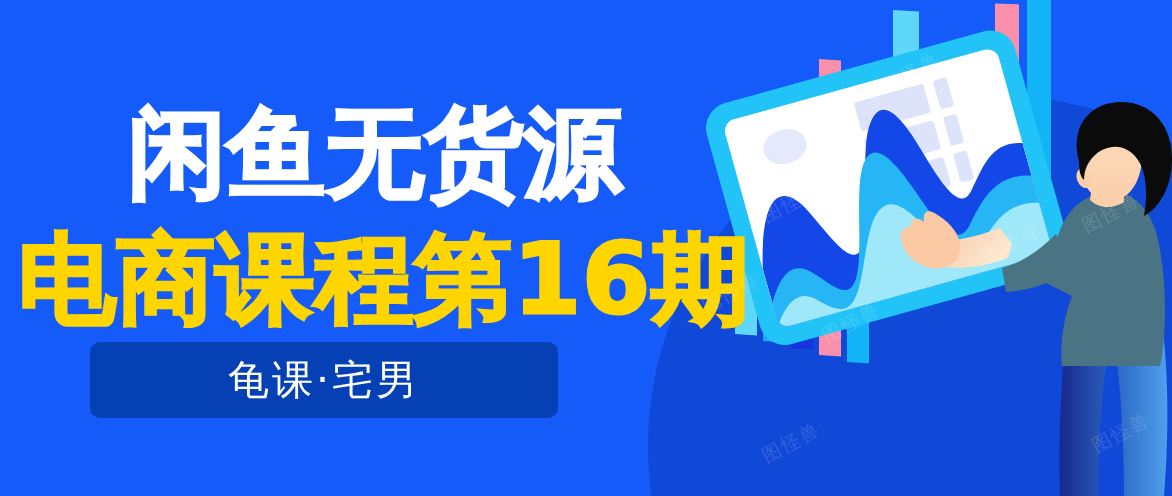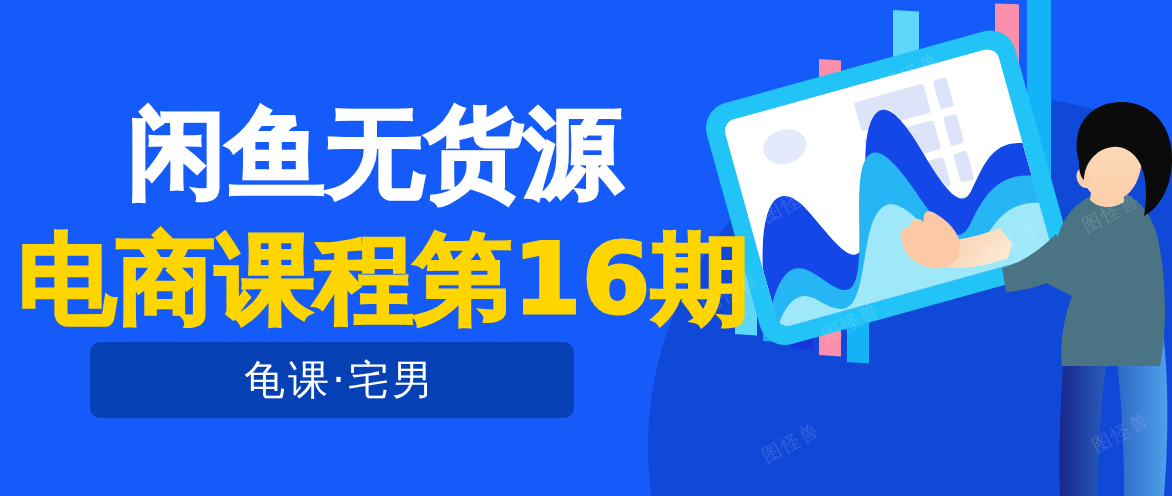--- a/index.html
+++ b/index.html
@@ -78,21 +78,20 @@
     position: absolute;
     left: 90px;
     top: 338px;
     width: 468px;
     height: 76px;
     background: #0540B5;
     border-radius: 10px;
     display: flex;
     align-items: center;
     justify-content: center;
-    padding-left: 16px;
   }
   #subtitle-text {
     color: #ffffff;
     font-size: 41px;
     font-weight: 500;
     letter-spacing: 3px;
     font-family: "DejaVu Sans", "Liberation Sans", sans-serif;
   }
 
   

